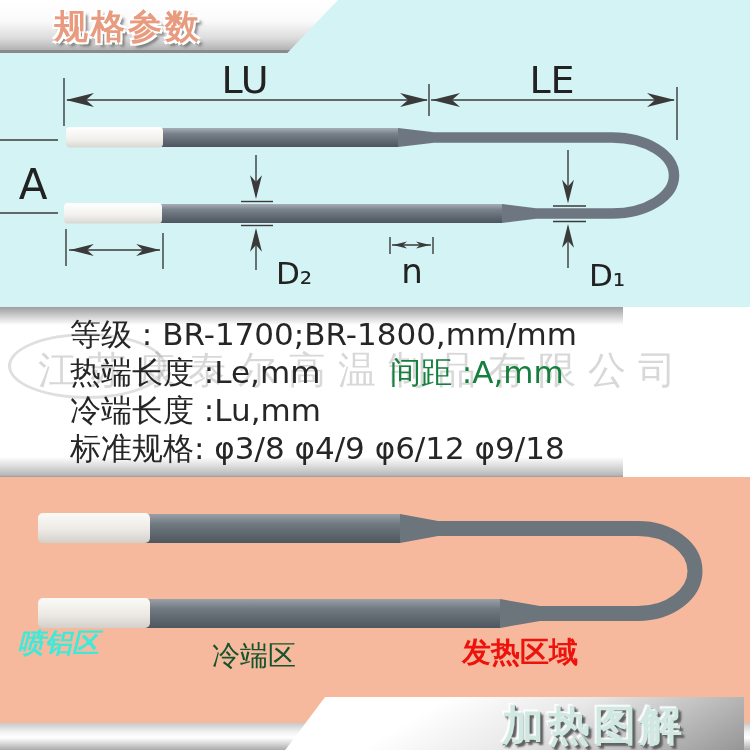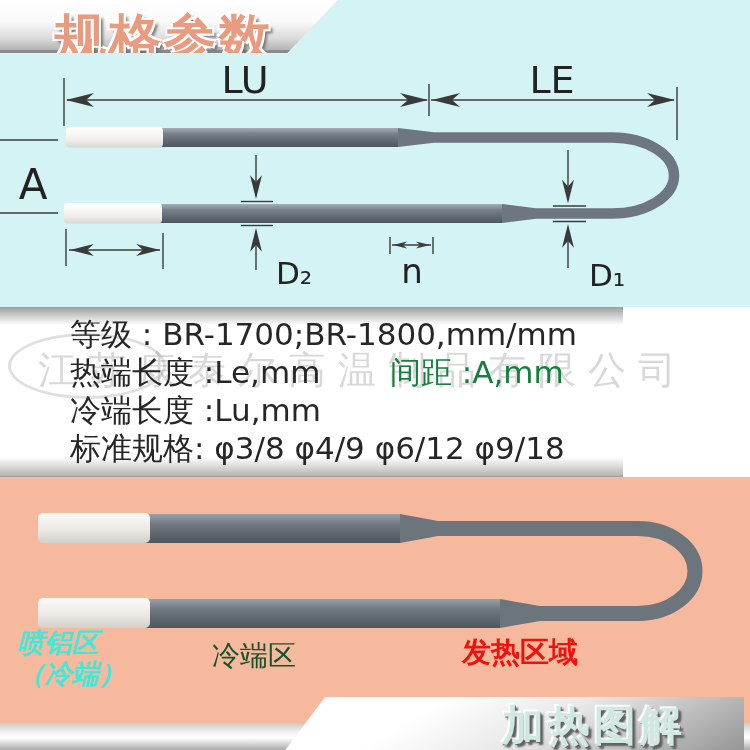--- a/index.html
+++ b/index.html
@@ -5,21 +5,21 @@
   html,body{margin:0;padding:0;}
   .page{position:relative;width:750px;height:750px;overflow:hidden;
         font-family:"DejaVu Sans","Liberation Sans",sans-serif;background:#fff;}
 
   
   .sec-diagram{position:absolute;left:0;top:0;width:750px;height:307px;background:#d3f3f4;}
   .banner-top{position:absolute;left:0;top:0;width:338px;height:53px;
       background:linear-gradient(180deg,#ffffff 0%,#fafafa 40%,#dcdcdc 72%,#a8a8a8 100%);
       clip-path:polygon(0 0,100% 0,85% 100%,0 100%);}
   .banner-top .edge{position:absolute;left:0;bottom:0;width:100%;height:3px;background:rgba(110,110,110,.55);}
-  .title{position:absolute;left:54px;top:4px;font-size:52px;font-weight:bold;letter-spacing:3px;
+  .title{position:absolute;left:54px;top:4px;font-size:34px;font-weight:bold;letter-spacing:3px;
       color:#e89b7e;white-space:nowrap;
       text-shadow:-2px -2px 0 #fff,2px -2px 0 #fff,-2px 2px 0 #fff,2px 2px 0 #fff,4px 4px 3px rgba(100,100,100,.85);}
   .diagram-svg{position:absolute;left:0;top:0;}
 
   
   .sec-params{position:absolute;left:0;top:307px;width:623px;height:170px;background:#ffffff;}
   .sec-params::before{content:"";position:absolute;left:0;top:0;width:100%;height:18px;
       background:linear-gradient(180deg,#9e9e9e 0%,rgba(255,255,255,0) 100%);}
   .sec-params::after{content:"";position:absolute;left:0;bottom:0;width:100%;height:20px;
       background:linear-gradient(180deg,rgba(255,255,255,0) 0%,#b9b9b9 90%,#9a9a9a 100%);}
@@ -169,21 +169,20 @@
         <rect x="145" y="37" width="255" height="29" fill="url(#gPhoto)"></rect>
         <polygon points="400,37 438,44 438,59 400,66" fill="#6c747c"></polygon>
         <rect x="145" y="122" width="355" height="29" fill="url(#gPhoto)"></rect>
         <polygon points="500,122 540,129 540,144 500,151" fill="#6c747c"></polygon>
         <rect x="38" y="36" width="112" height="30" rx="5" fill="url(#gTip2)"></rect>
         <rect x="38" y="121" width="112" height="30" rx="5" fill="url(#gTip2)"></rect>
       </g>
     </svg>
     <div class="lbl lbl-alu">
       <div>喷铝区</div>
-      <div>（冷端）</div>
     </div>
     <div class="lbl lbl-cold">冷端区</div>
     <div class="lbl lbl-heat">发热区域</div>
   </div>
 
   <div class="footer-strip"></div>
   <div class="banner-bottom">
     <div class="footer-caption">加热图解</div>
   </div>
 

